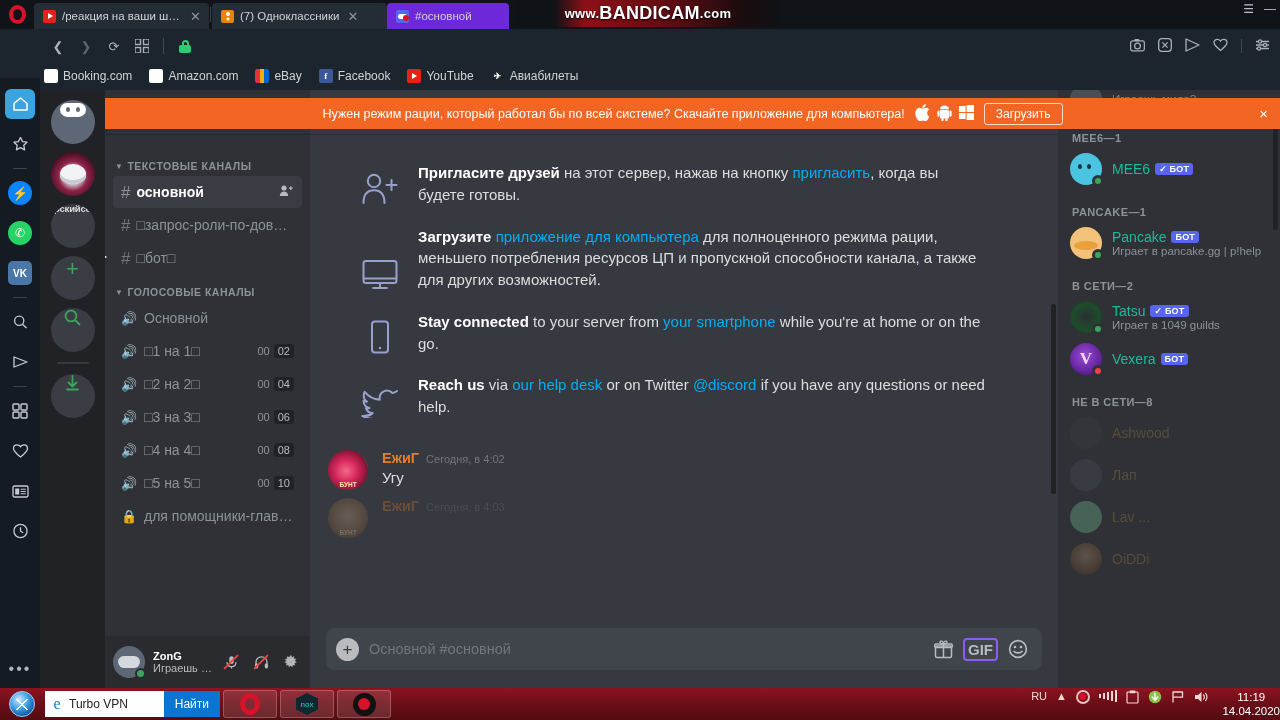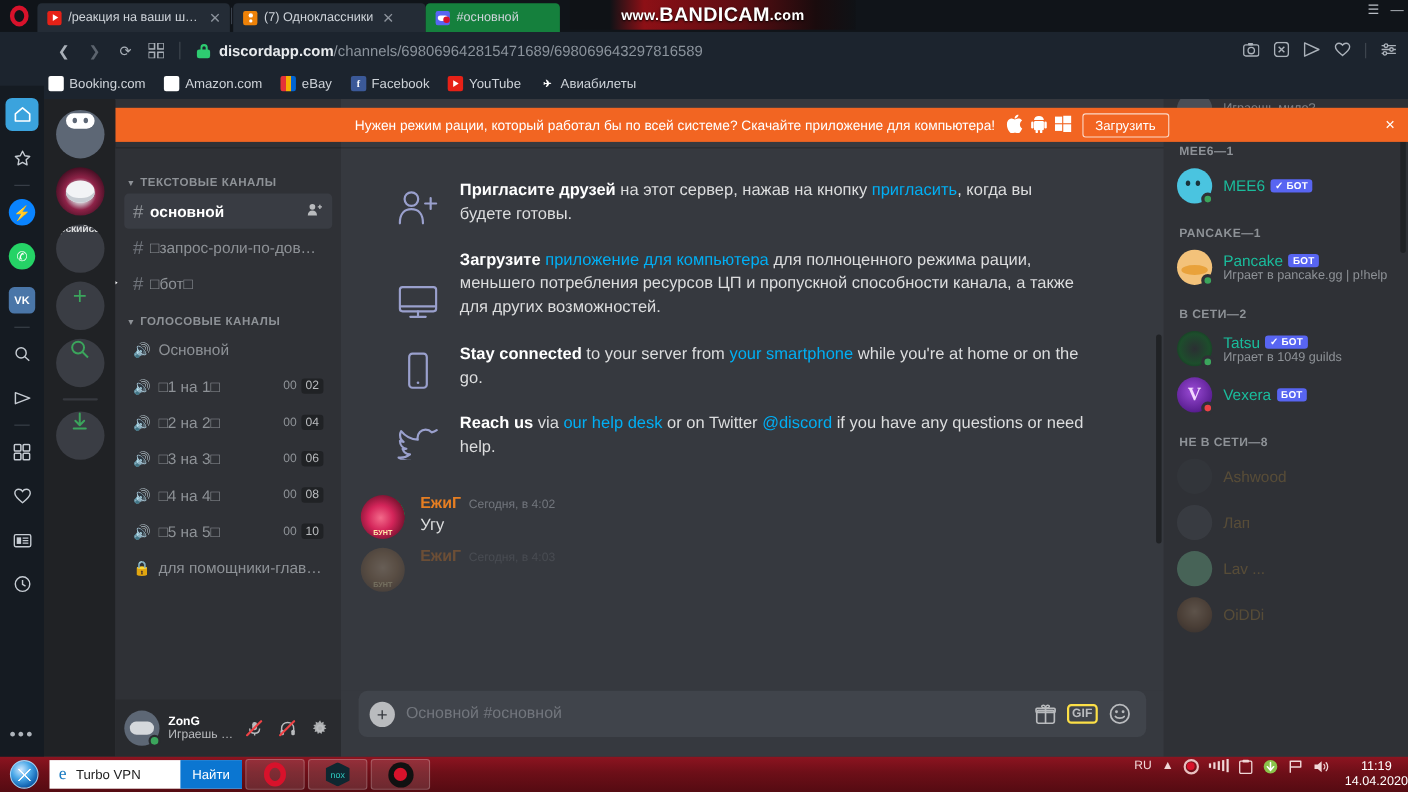--- a/index.html
+++ b/index.html
@@ -18,21 +18,21 @@
   
   #browser { position:absolute; left:0; top:0; width:1280px; height:688px; background:#1c242e; }
 
   
   .tabstrip { position:absolute; left:0; top:0; width:1280px; height:29px; background:#101419; display:flex; align-items:flex-end; }
   .opera-logo { width:34px; height:29px; display:flex; align-items:center; justify-content:center; }
   .opera-logo .o { width:17px; height:19px; border-radius:50%/50%; border:4px solid #d8122b; background:transparent; }
   .tab { height:26px; display:flex; align-items:center; gap:6px; padding:0 8px 0 9px; font-size:11.5px;
          color:#cfd4da; background:#242c36; border-radius:4px 4px 0 0; position:relative; max-width:175px; }
   .tab.inactive { background:#242c36; }
-  .tab.active { background:#15803d; }
+  .tab.active { background:#6d28d9; }
   .tab .favicon { width:13px; height:13px; border-radius:2px; flex:0 0 auto; display:flex; align-items:center; justify-content:center; font-size:8px; color:#fff; }
   .fav-yt { background:#e62117; border-radius:3px; position:relative; }
   .fav-yt:after { content:''; position:absolute; left:5px; top:3.5px; border-left:5px solid #fff; border-top:3px solid transparent; border-bottom:3px solid transparent; }
   .fav-ok { background:#ee8208; border-radius:2px; position:relative; }
   .fav-ok:after { content:''; position:absolute; left:4.5px; top:2px; width:4px; height:4px; border-radius:50%; background:#fff; box-shadow:0 5px 0 -0.5px #fff; }
   .fav-dc { background:#5865f2; border-radius:3px; position:relative; overflow:hidden; }
   .fav-dc:before { content:''; position:absolute; left:2px; top:4px; width:9px; height:5px; background:#fff; border-radius:4px 4px 5px 5px; }
   .fav-dc:after { content:''; position:absolute; left:7px; top:5px; width:6px; height:6px; border-radius:50%; background:#d8122b; }
   .tab .label { white-space:nowrap; overflow:hidden; text-overflow:ellipsis; }
   .tab .xclose { color:#8d949d; font-size:13px; line-height:1; margin-left:2px; }
@@ -162,21 +162,21 @@
   .msg-time { color:#72767d; font-size:11px; }
   .msg-text { color:#dcddde; font-size:15px; line-height:1.4; margin-top:1px; }
   .msg.faded { opacity:.30; }
   .msg.faded .msg-av { background:radial-gradient(circle at 50% 45%, #d9b48c 0%, #a97c4e 45%, #4a3322 100%); }
 
   .composer { position:absolute; left:0; right:0; bottom:0; padding:0 16px 18px 16px; background:#36393f; }
   .compinner { background:#40444b; border-radius:8px; height:42px; display:flex; align-items:center; padding:0 14px 0 10px; gap:10px; }
   .plus { width:23px; height:23px; border-radius:50%; background:#b9bbbe; color:#36393f; display:flex; align-items:center; justify-content:center; font-size:17px; line-height:1; flex:0 0 23px; }
   .compinner .ph { flex:1; color:#72767d; font-size:14.5px; }
   .comp-ico { color:#b9bbbe; display:flex; align-items:center; }
-  .gifbadge { border:2px solid #fde047; border-radius:4px; font-size:11px; font-weight:bold; padding:1px 3px; color:#b9bbbe; }
+  .gifbadge { border:2px solid #8b5cf6; border-radius:4px; font-size:15px; font-weight:bold; padding:1px 3px; color:#b9bbbe; }
 
   
   .members { width:222px; background:#2f3136; flex:0 0 222px; padding:0 0 0 0; overflow:hidden; position:relative; }
   .mem-scroll { padding:8px 8px 0 12px; }
   .mcat { color:#8e9297; font-size:11px; font-weight:bold; letter-spacing:.4px; margin:18px 0 6px 2px; }
   .mem { display:flex; align-items:center; gap:10px; padding:3px 0 3px 0; margin-bottom:4px; }
   .mav { width:32px; height:32px; border-radius:50%; position:relative; flex:0 0 32px; overflow:visible; }
   .mav .st { position:absolute; right:-2px; bottom:-2px; width:12px; height:12px; border-radius:50%; border:3px solid #2f3136; }
   .st.online { background:#3ba55c; }
   .st.dnd { background:#ed4245; }
@@ -288,21 +288,20 @@
             <rect x="0" y="8.5" width="5.5" height="5.5" fill="none" stroke="#a9b0b8" stroke-width="1.4"></rect>
             <rect x="8.5" y="8.5" width="5.5" height="5.5" fill="none" stroke="#a9b0b8" stroke-width="1.4"></rect>
           </svg>
       </div>
       <div style="width:1px;height:16px;background:#414952;margin:0 7px;"></div>
       <div class="urlwrap">
         <span class="lock">
             <span class="shackle"></span>
             <span class="body"></span>
           </span>
-        <span><span class="url-host">discordapp.com</span><span class="url-path">/channels/698069642815471689/698069643297816589</span></span>
       </div>
       <div class="addr-icons">
         <span>
           <svg width="15" height="14" viewBox="0 0 16 14">
               <rect x="0.7" y="2.5" width="14.6" height="10.8" rx="2" fill="none" stroke="#aab1b9" stroke-width="1.3"></rect>
               <circle cx="8" cy="8" r="3.1" fill="none" stroke="#aab1b9" stroke-width="1.3"></circle>
               <rect x="4.8" y="0.6" width="5" height="2.4" rx="0.8" fill="#aab1b9"></rect>
             </svg>
         </span>
         <span>

